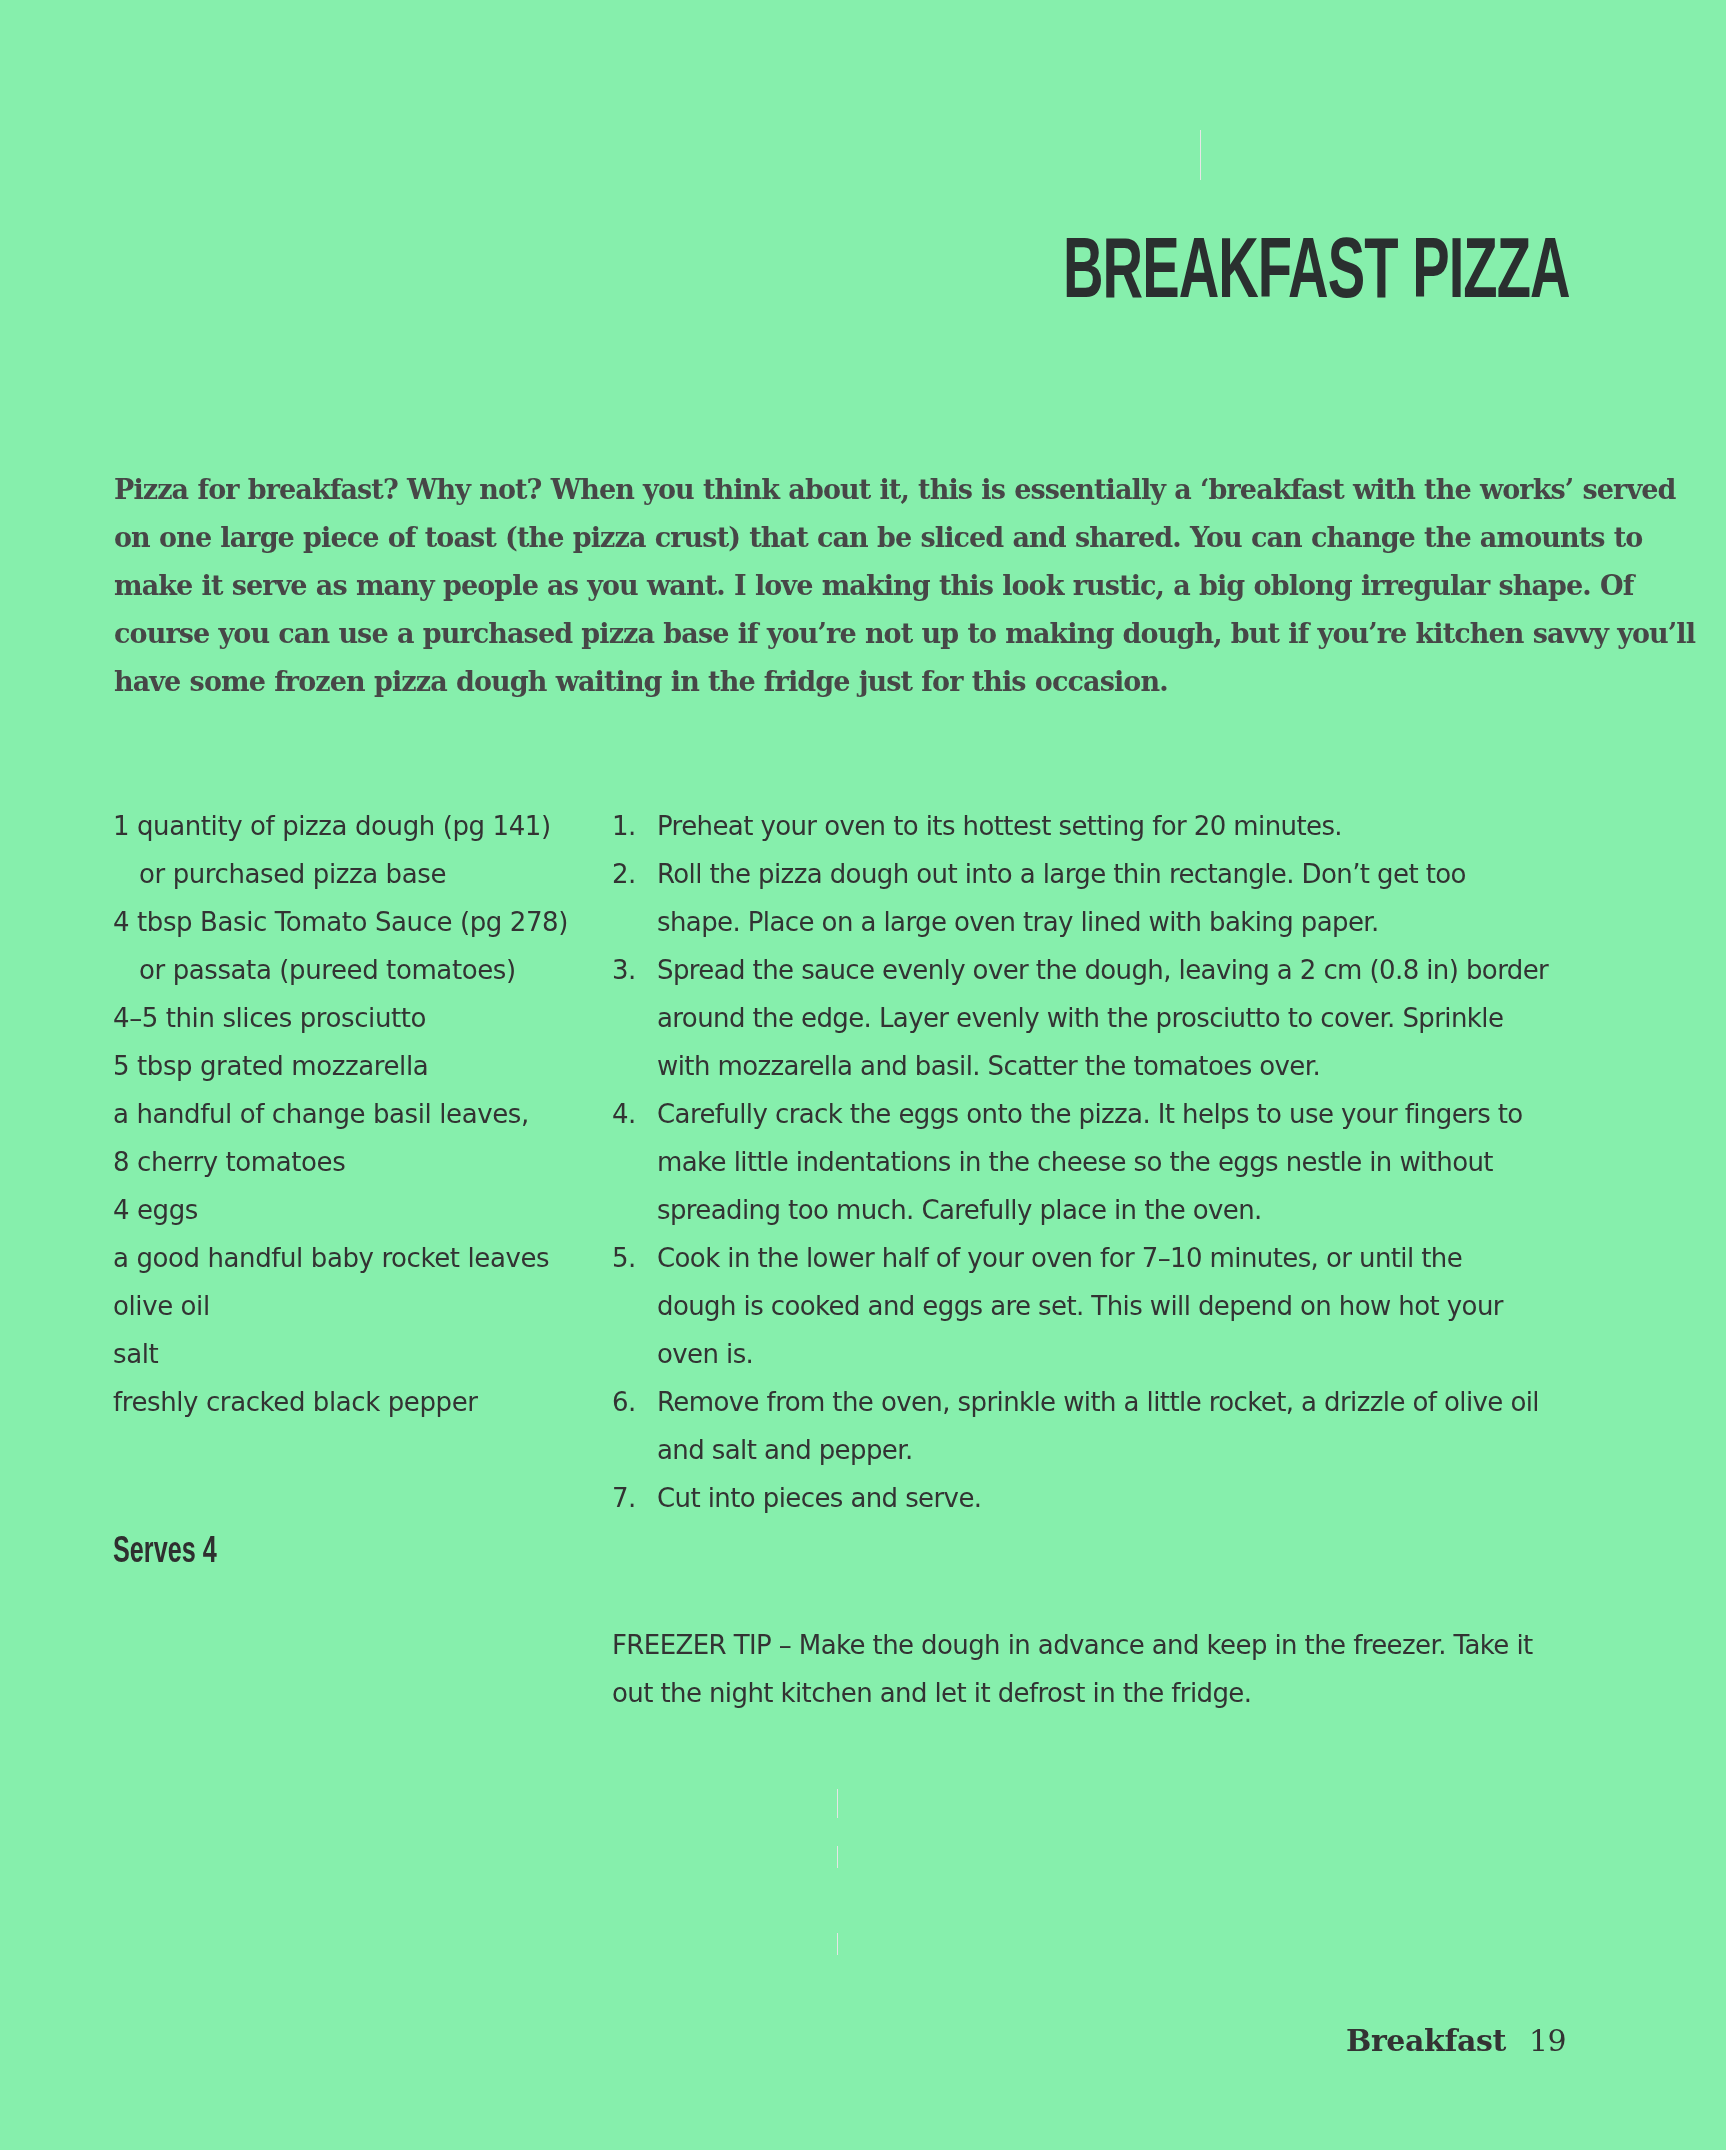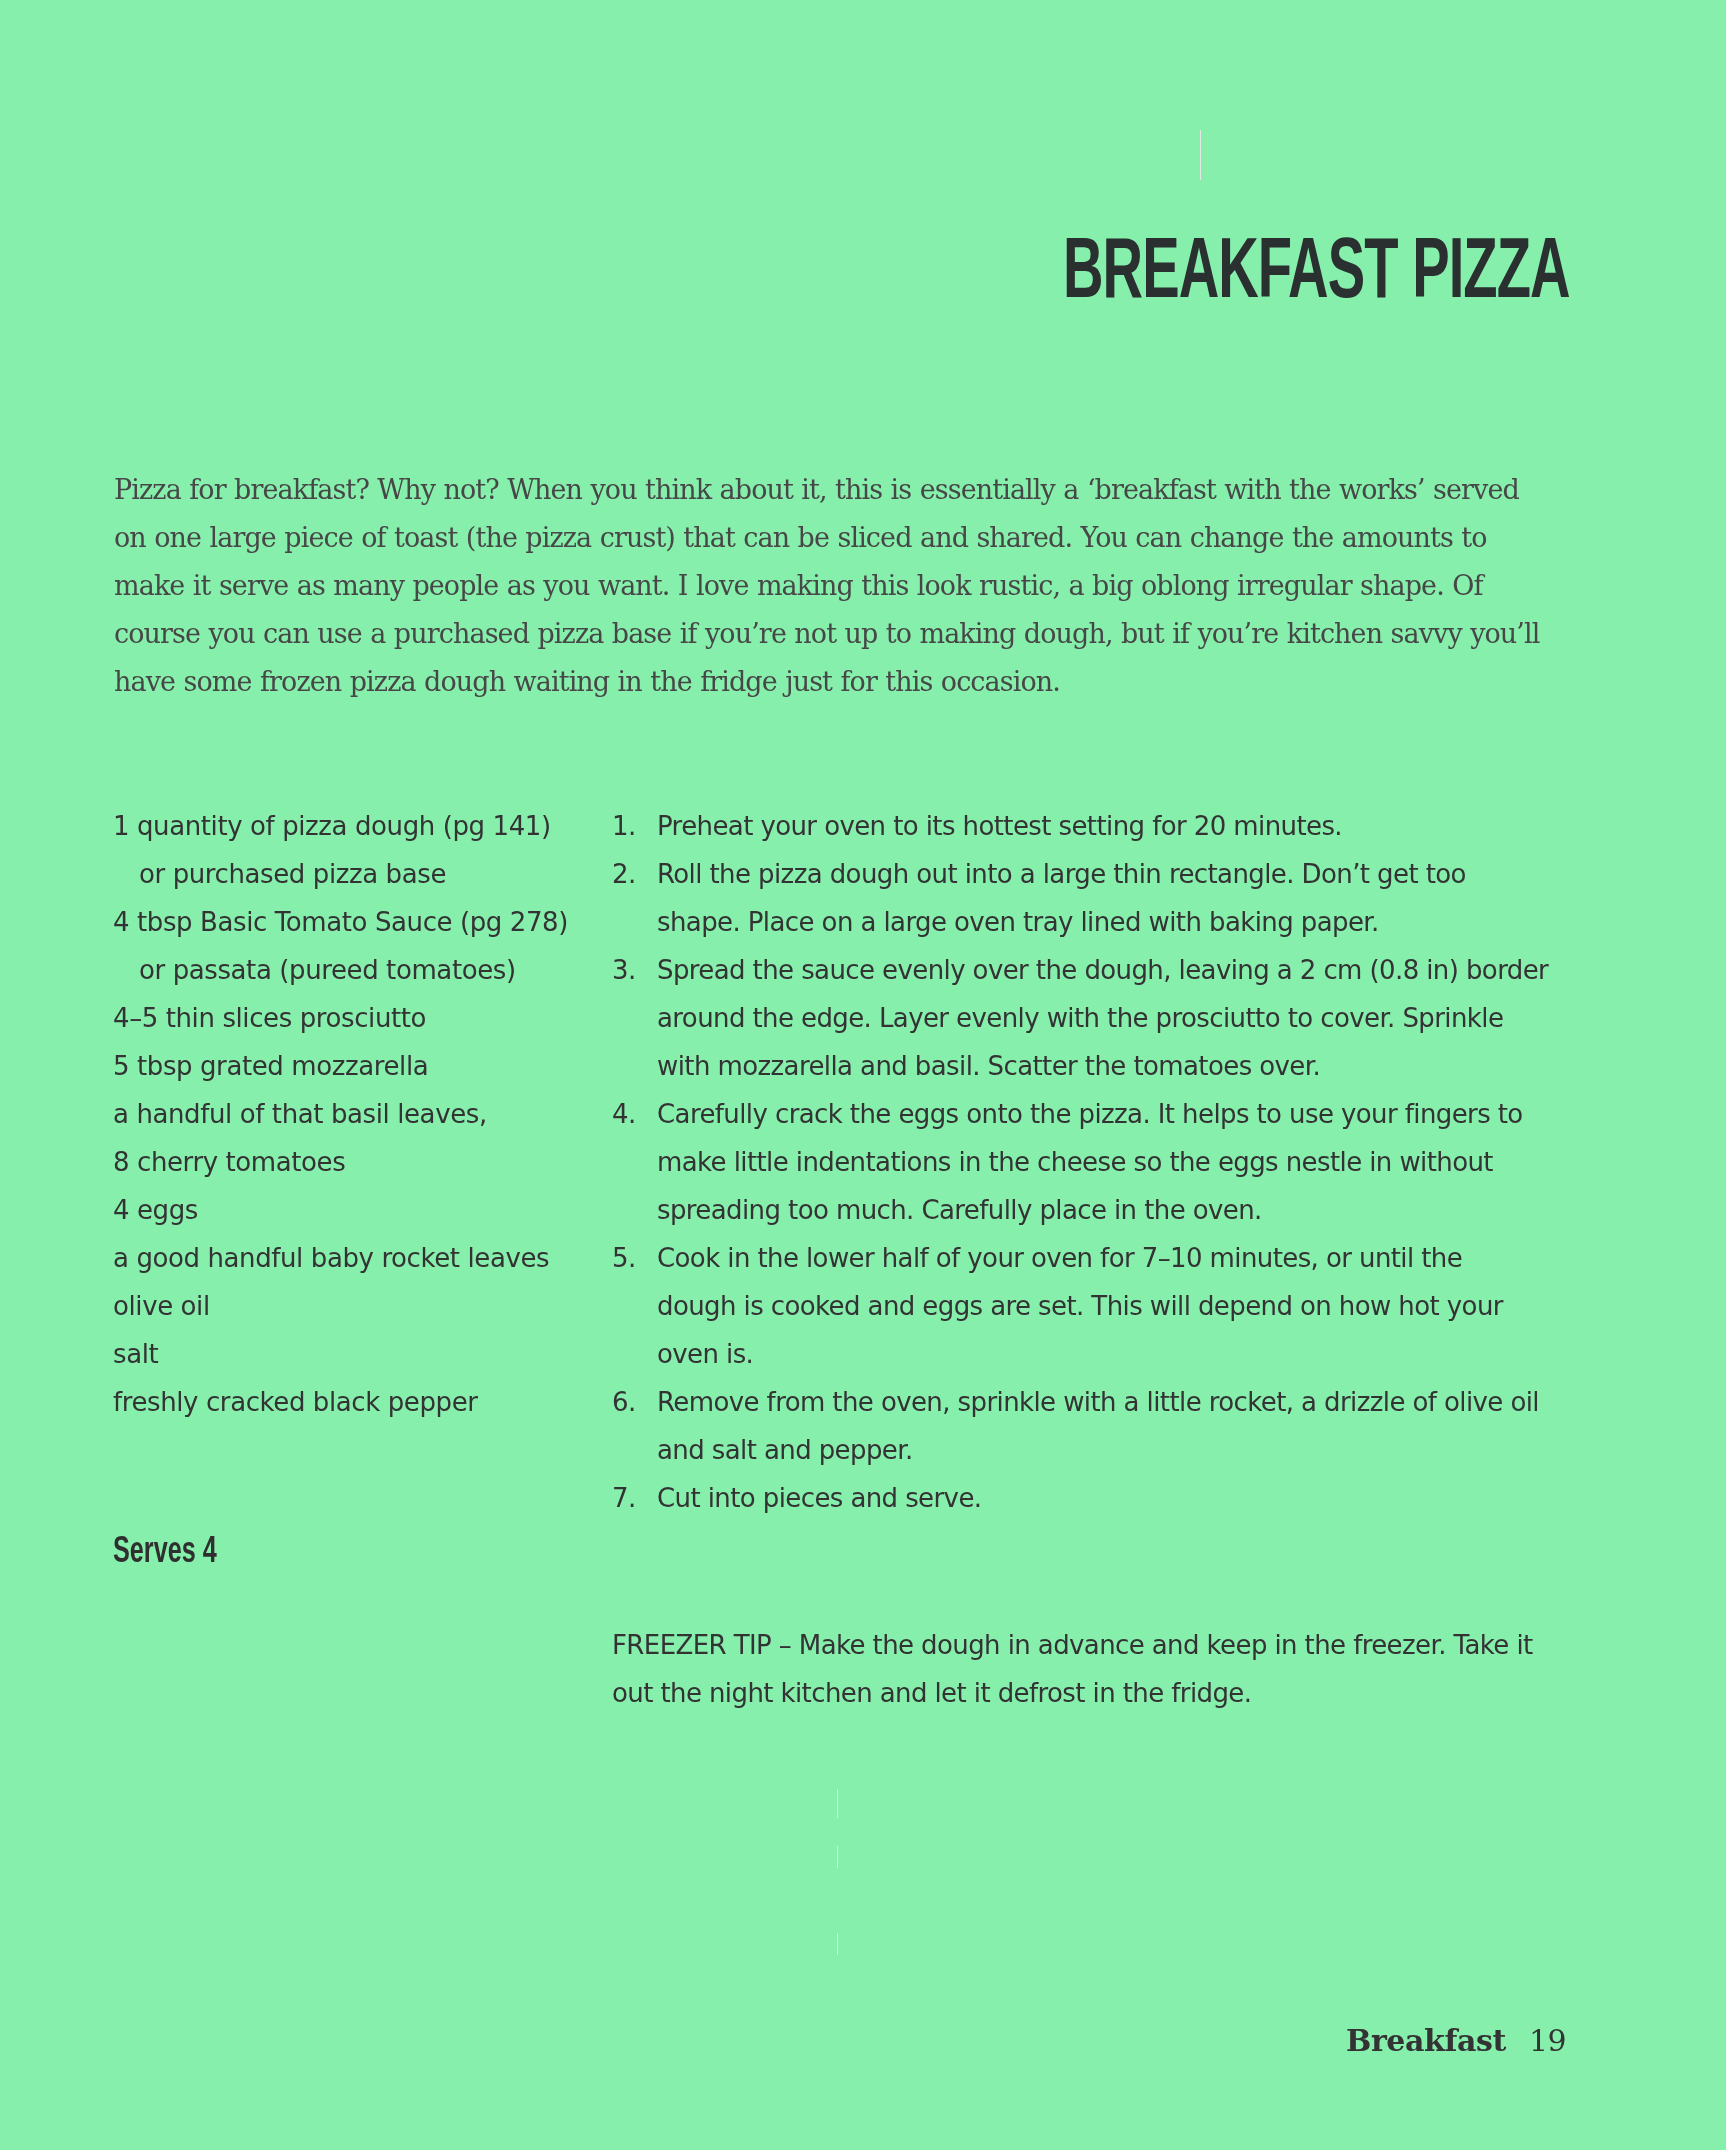--- a/index.html
+++ b/index.html
@@ -41,21 +41,21 @@
       left: 114px;
       top: 466px;
       width: 1457px;
       margin: 0;
       font-family: "DejaVu Serif", serif;
       font-size: 27px;
       line-height: 48px;
       color: #474747;
       letter-spacing: -0.9px;
       word-spacing: 0.7px;
-      font-weight: normal;
+      font-weight: bold;
     }
     .intro-line {
       display: block;
       white-space: nowrap;
     }
     .ingredients {
       position: absolute;
       left: 113px;
       top: 802px;
       width: 490px;
@@ -190,21 +190,21 @@
       <span>4 tbsp Basic Tomato Sauce (pg 278)</span>
       <span class="cont">or passata (pureed tomatoes)</span>
     </li>
     <li>
       <span>4–5 thin slices prosciutto</span>
     </li>
     <li>
       <span>5 tbsp grated mozzarella</span>
     </li>
     <li>
-      <span>a handful of that basil leaves,</span>
+      <span>a handful of change basil leaves,</span>
     </li>
     <li>
       <span>8 cherry tomatoes</span>
     </li>
     <li>
       <span>4 eggs</span>
     </li>
     <li>
       <span>a good handful baby rocket leaves</span>
     </li>

